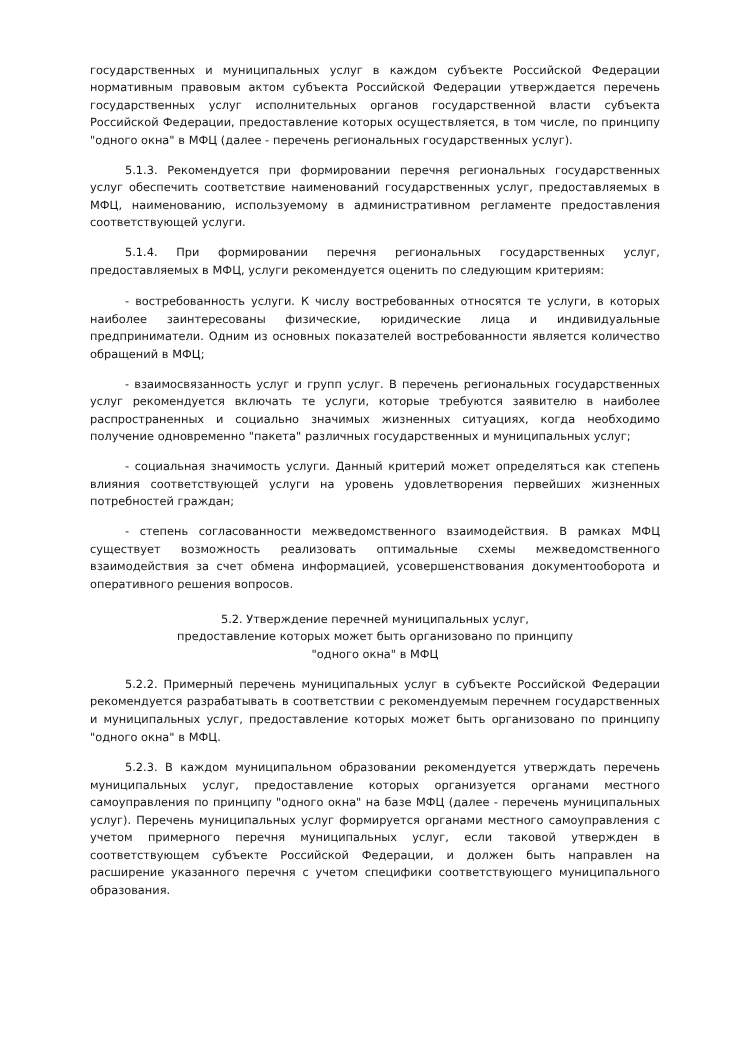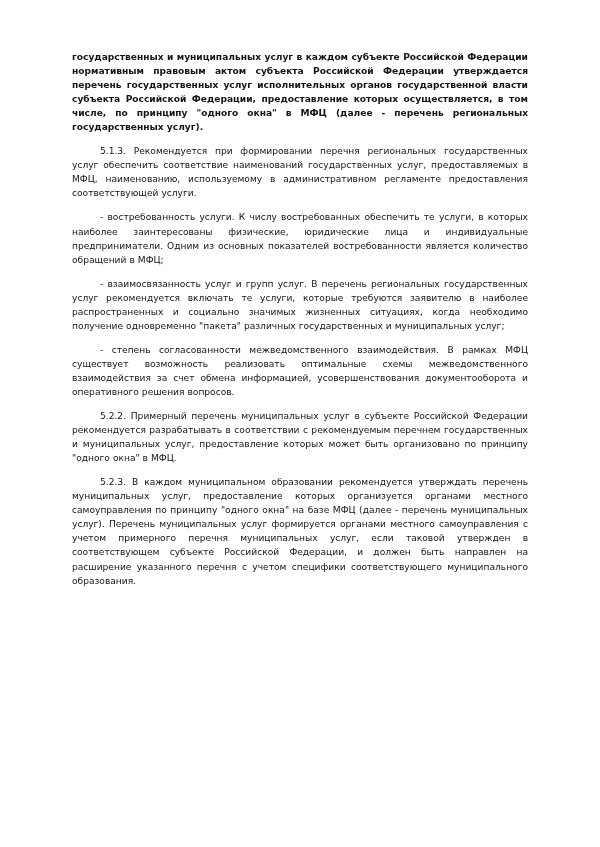--- a/index.html
+++ b/index.html
@@ -32,21 +32,20 @@
     font-size: 9.1px;
     line-height: 14.05px;
     text-align: justify;
     text-justify: inter-word;
     text-indent: 28px;
     word-spacing: 0.1px;
     hyphens: none;
   }
   p.para.cont {
     text-indent: 0;
-    font-weight: bold;
   }
   p.para.dash {
     text-indent: 28px;
   }
   .heading-block {
     margin: 14px 0 10px 0;
   }
   .heading-line {
     font-size: 9.1px;
     line-height: 14.05px;
@@ -59,28 +58,35 @@
 <body>
 
 <div class="page">
   <div class="body-text">
 
     <p class="para cont">государственных и муниципальных услуг в каждом субъекте Российской Федерации нормативным правовым актом субъекта Российской Федерации утверждается перечень государственных услуг исполнительных органов государственной власти субъекта Российской Федерации, предоставление которых осуществляется, в том числе, по принципу "одного окна" в МФЦ (далее - перечень региональных государственных услуг).</p>
 
 
     <p class="para">5.1.3. Рекомендуется при формировании перечня региональных государственных услуг обеспечить соответствие наименований государственных услуг, предоставляемых в МФЦ, наименованию, используемому в административном регламенте предоставления соответствующей услуги.</p>
 
+    <p class="para">5.1.4. При формировании перечня региональных государственных услуг, предоставляемых в МФЦ, услуги рекомендуется оценить по следующим критериям:</p>
 
-    <p class="para dash">- востребованность услуги. К числу востребованных обеспечить те услуги, в которых наиболее заинтересованы физические, юридические лица и индивидуальные предприниматели. Одним из основных показателей востребованности является количество обращений в МФЦ;</p>
+    <p class="para dash">- востребованность услуги. К числу востребованных относятся те услуги, в которых наиболее заинтересованы физические, юридические лица и индивидуальные предприниматели. Одним из основных показателей востребованности является количество обращений в МФЦ;</p>
 
     <p class="para dash">- взаимосвязанность услуг и групп услуг. В перечень региональных государственных услуг рекомендуется включать те услуги, которые требуются заявителю в наиболее распространенных и социально значимых жизненных ситуациях, когда необходимо получение одновременно "пакета" различных государственных и муниципальных услуг;</p>
 
+    <p class="para dash">- социальная значимость услуги. Данный критерий может определяться как степень влияния соответствующей услуги на уровень удовлетворения первейших жизненных потребностей граждан;</p>
 
     <p class="para dash">- степень согласованности межведомственного взаимодействия. В рамках МФЦ существует возможность реализовать оптимальные схемы межведомственного взаимодействия за счет обмена информацией, усовершенствования документооборота и оперативного решения вопросов.</p>
 
+    <div class="heading-block">
+      <p class="heading-line">5.2. Утверждение перечней муниципальных услуг,</p>
+      <p class="heading-line">предоставление которых может быть организовано по принципу</p>
+      <p class="heading-line">"одного окна" в МФЦ</p>
+    </div>
 
 
     <p class="para">5.2.2. Примерный перечень муниципальных услуг в субъекте Российской Федерации рекомендуется разрабатывать в соответствии с рекомендуемым перечнем государственных и муниципальных услуг, предоставление которых может быть организовано по принципу "одного окна" в МФЦ.</p>
 
     <p class="para">5.2.3. В каждом муниципальном образовании рекомендуется утверждать перечень муниципальных услуг, предоставление которых организуется органами местного самоуправления по принципу "одного окна" на базе МФЦ (далее - перечень муниципальных услуг). Перечень муниципальных услуг формируется органами местного самоуправления с учетом примерного перечня муниципальных услуг, если таковой утвержден в соответствующем субъекте Российской Федерации, и должен быть направлен на расширение указанного перечня с учетом специфики соответствующего муниципального образования.</p>
 
   </div>
 </div>
 
 </body></html>

